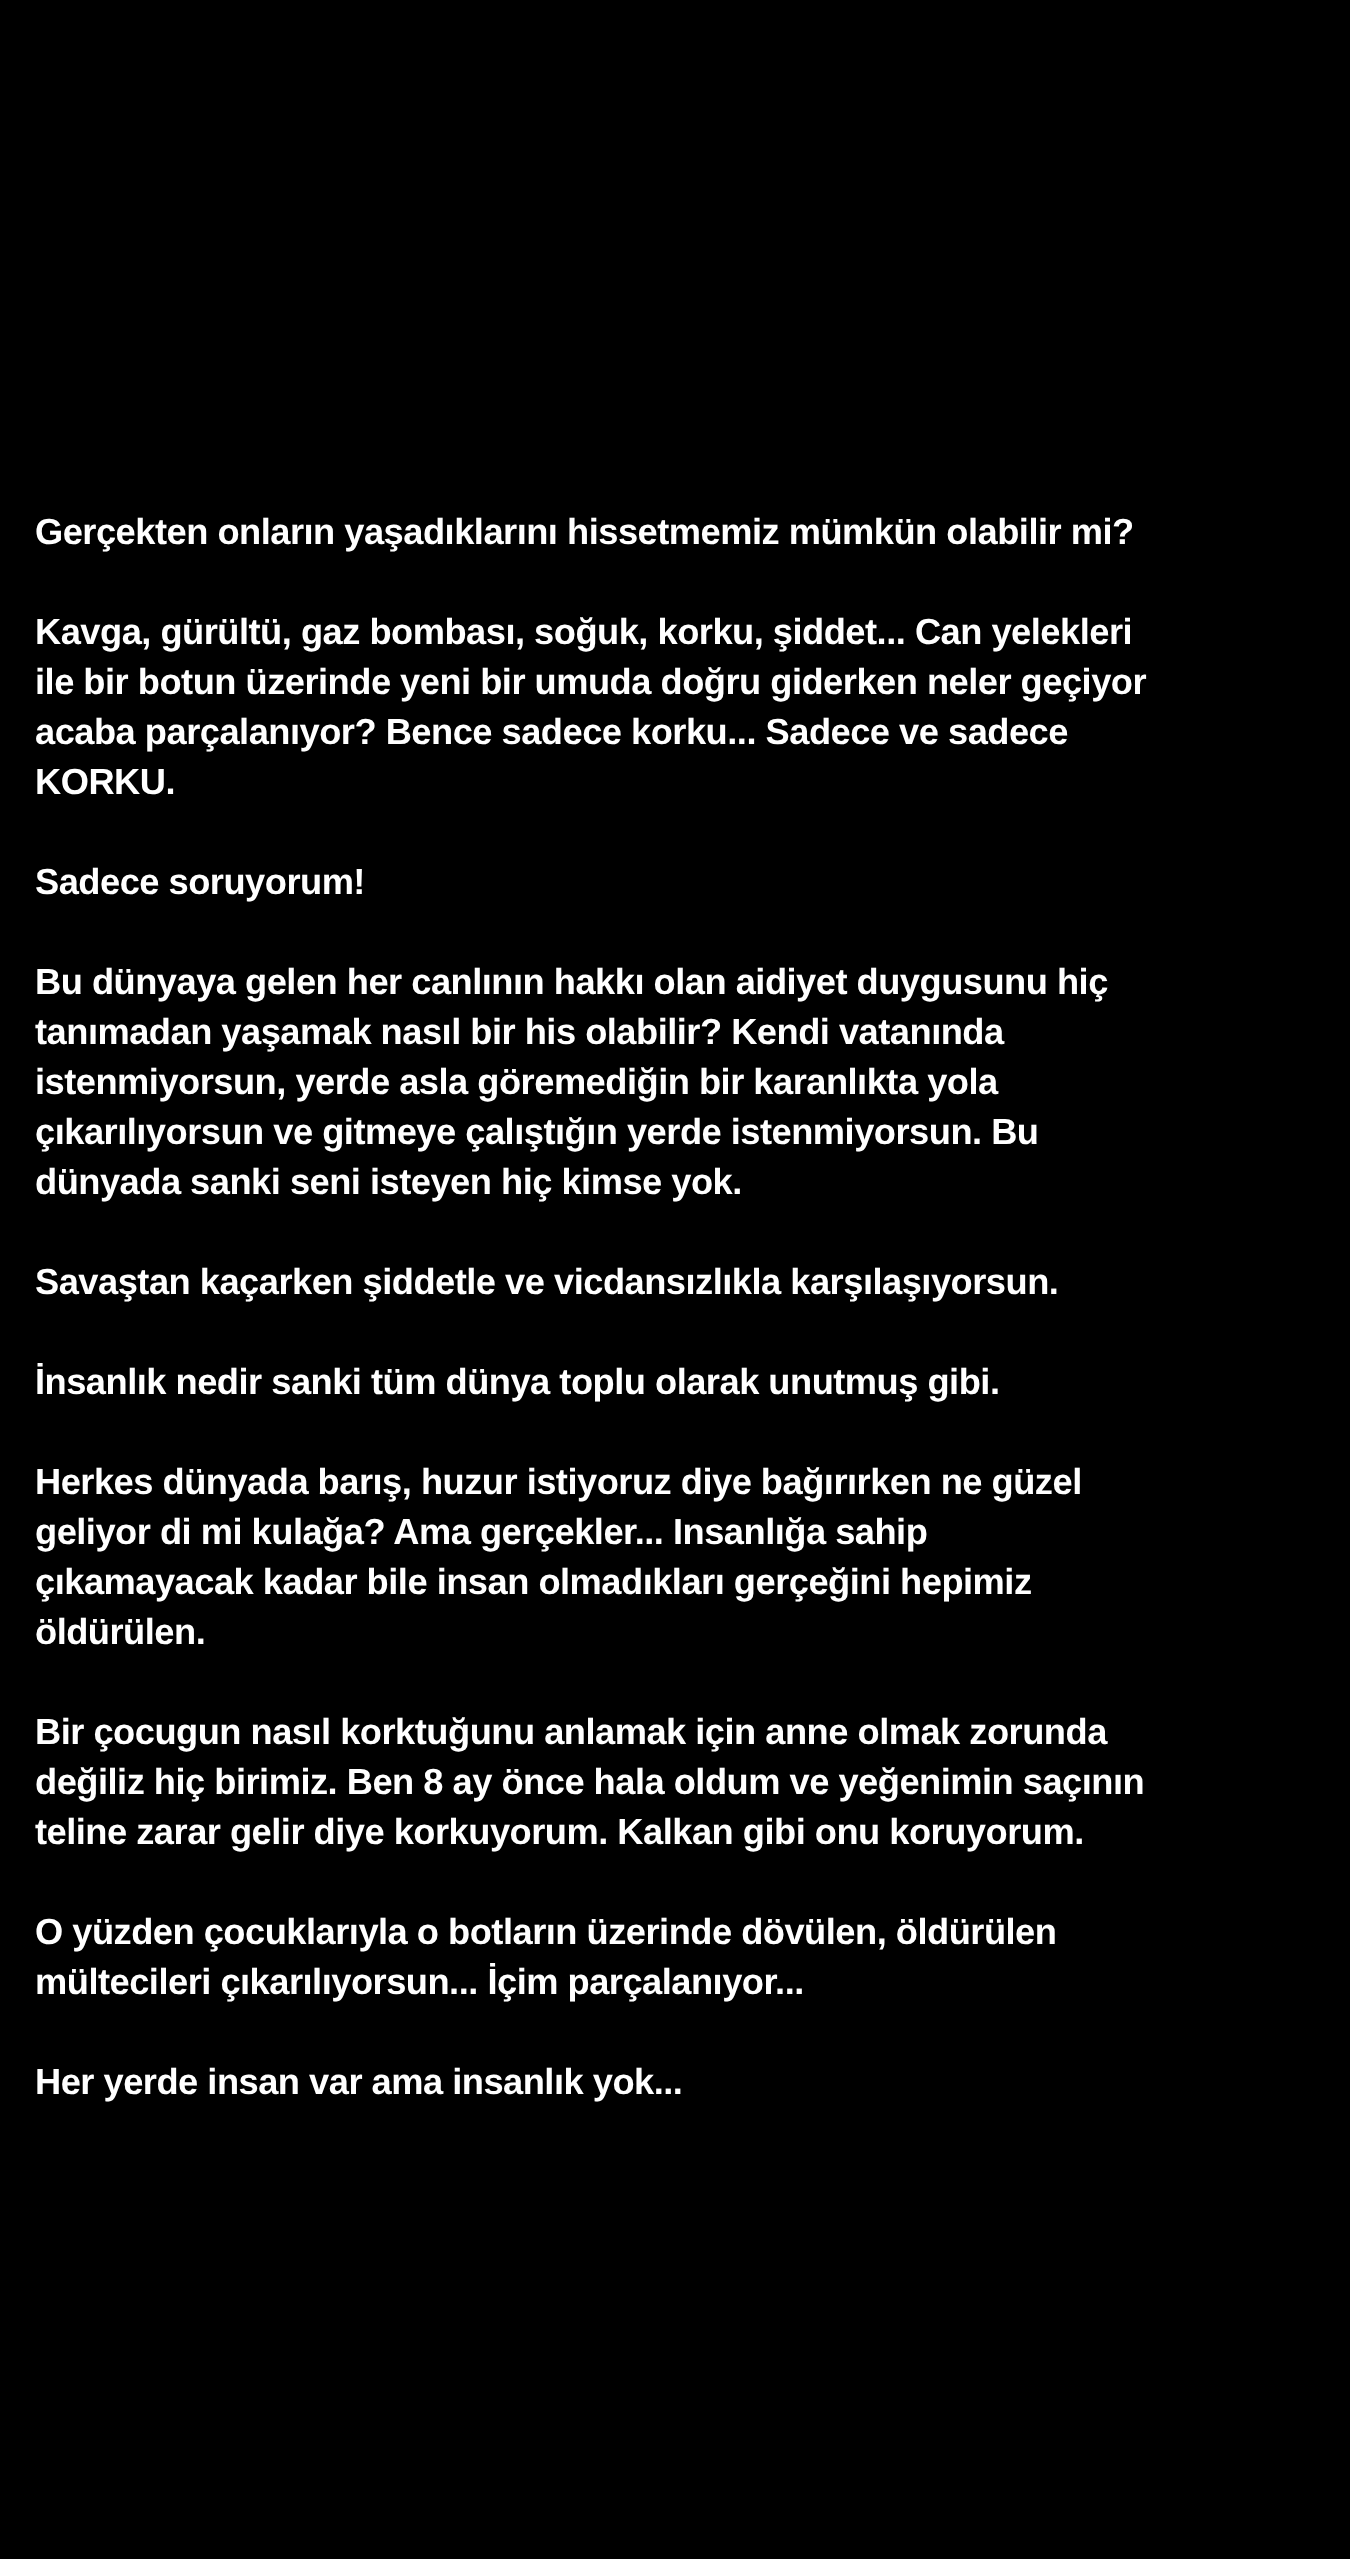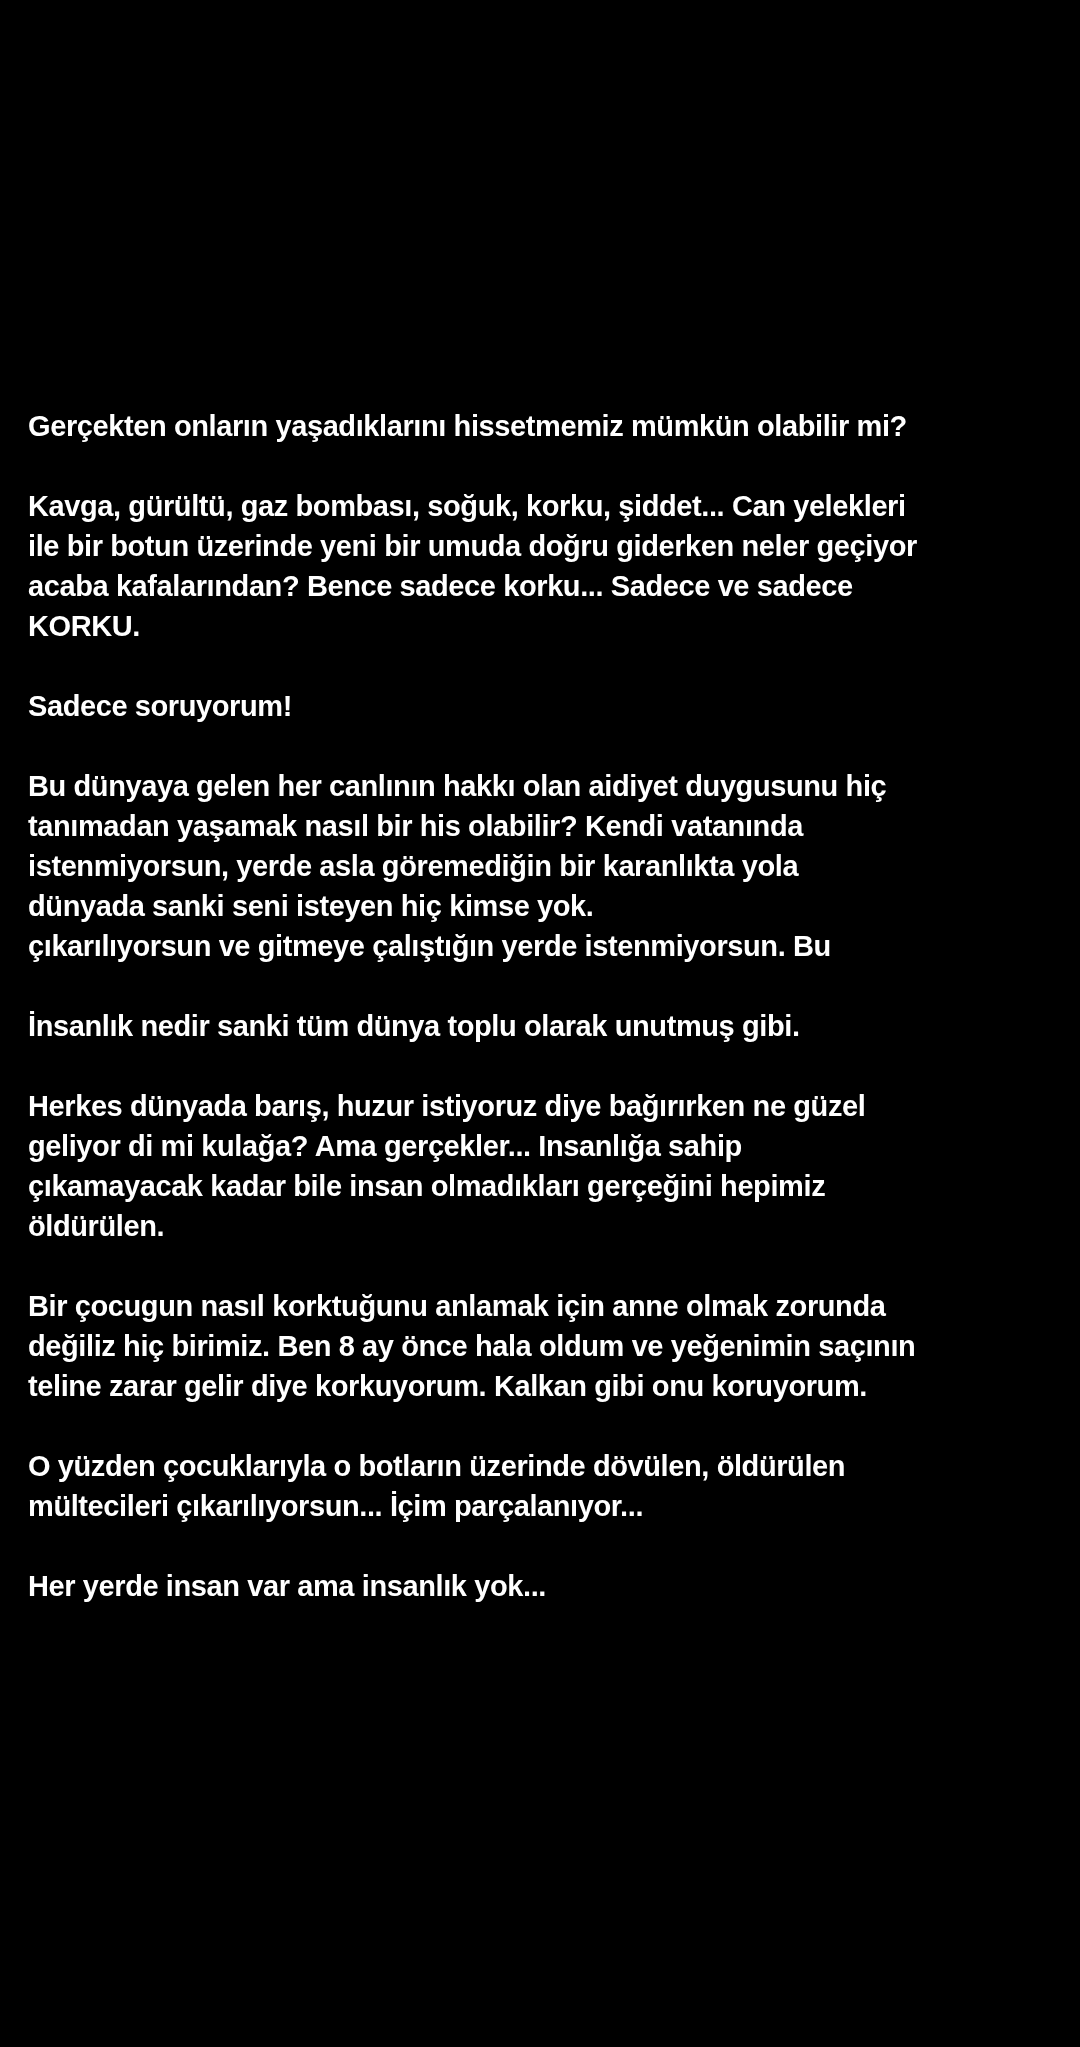--- a/index.html
+++ b/index.html
@@ -46,36 +46,39 @@
 
 <div class="caption-card">
 
   <p class="para">
     <span class="line" style="display:block">Gerçekten onların yaşadıklarını hissetmemiz mümkün olabilir mi?</span>
   </p>
 
   <p class="para">
     <span class="line" style="display:block">Kavga, gürültü, gaz bombası, soğuk, korku, şiddet... Can yelekleri</span>
     <span class="line" style="display:block">ile bir botun üzerinde yeni bir umuda doğru giderken neler geçiyor</span>
-    <span class="line" style="display:block">acaba kafalarından? Bence sadece korku... Sadece ve sadece</span>
+    <span class="line" style="display:block">acaba parçalanıyor? Bence sadece korku... Sadece ve sadece</span>
     <span class="line" style="display:block">KORKU.</span>
   </p>
 
   <p class="para">
     <span class="line" style="display:block">Sadece soruyorum!</span>
   </p>
 
   <p class="para">
     <span class="line" style="display:block">Bu dünyaya gelen her canlının hakkı olan aidiyet duygusunu hiç</span>
     <span class="line" style="display:block">tanımadan yaşamak nasıl bir his olabilir? Kendi vatanında</span>
     <span class="line" style="display:block">istenmiyorsun, yerde asla göremediğin bir karanlıkta yola</span>
+    <span class="line" style="display:block">çıkarılıyorsun ve gitmeye çalıştığın yerde istenmiyorsun. Bu</span>
     <span class="line" style="display:block">dünyada sanki seni isteyen hiç kimse yok.</span>
-    <span class="line" style="display:block">çıkarılıyorsun ve gitmeye çalıştığın yerde istenmiyorsun. Bu</span>
   </p>
 
+  <p class="para">
+    <span class="line" style="display:block">Savaştan kaçarken şiddetle ve vicdansızlıkla karşılaşıyorsun.</span>
+  </p>
 
   <p class="para">
     <span class="line" style="display:block">İnsanlık nedir sanki tüm dünya toplu olarak unutmuş gibi.</span>
   </p>
 
   <p class="para">
     <span class="line" style="display:block">Herkes dünyada barış, huzur istiyoruz diye bağırırken ne güzel</span>
     <span class="line" style="display:block">geliyor di mi kulağa? Ama gerçekler... Insanlığa sahip</span>
     <span class="line" style="display:block">çıkamayacak kadar bile insan olmadıkları gerçeğini hepimiz</span>
     <span class="line" style="display:block">öldürülen.</span>

